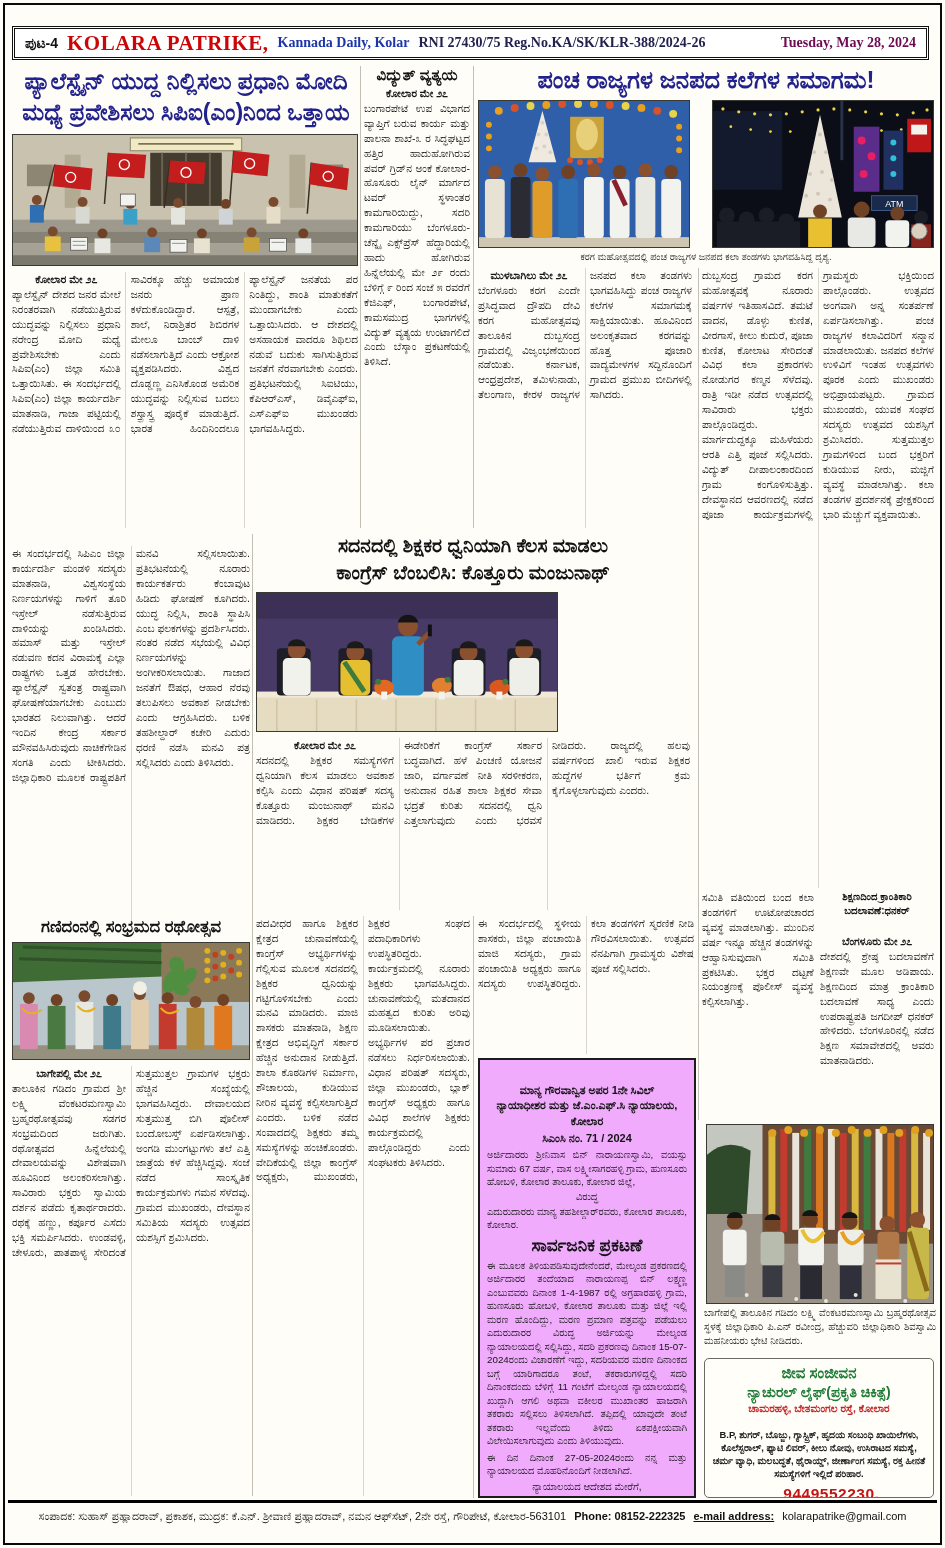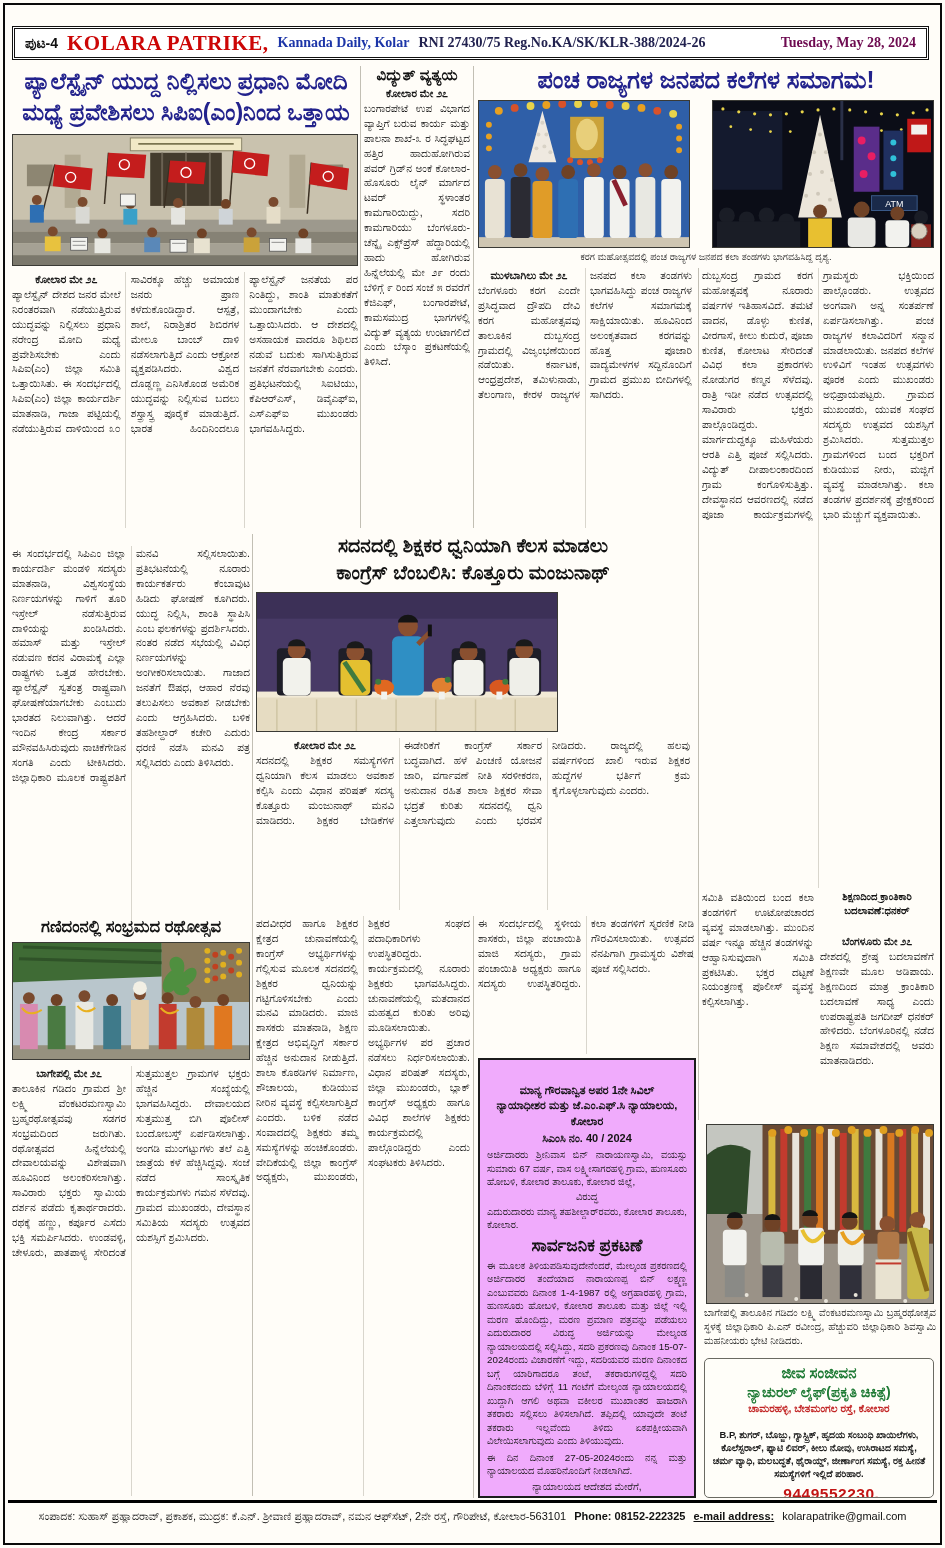--- a/index.html
+++ b/index.html
@@ -463,21 +463,21 @@
   </div>
 
   <div class="abs tb c2" style="left:478px;top:916px;width:216px;height:138px;">
     <span>ಈ ಸಂದರ್ಭದಲ್ಲಿ ಸ್ಥಳೀಯ ಶಾಸಕರು, ಜಿಲ್ಲಾ ಪಂಚಾಯಿತಿ ಮಾಜಿ ಸದಸ್ಯರು, ಗ್ರಾಮ ಪಂಚಾಯಿತಿ ಅಧ್ಯಕ್ಷರು ಹಾಗೂ ಸದಸ್ಯರು ಉಪಸ್ಥಿತರಿದ್ದರು. ಕಲಾ ತಂಡಗಳಿಗೆ ಸ್ಮರಣಿಕೆ ನೀಡಿ ಗೌರವಿಸಲಾಯಿತು. ಉತ್ಸವದ ನೆನಪಿಗಾಗಿ ಗ್ರಾಮಸ್ಥರು ವಿಶೇಷ ಪೂಜೆ ಸಲ್ಲಿಸಿದರು.</span>
   </div>
 
   <div class="abs notice" style="left:478px;top:1058px;width:218px;height:440px;">
     <div class="nt-court">ಮಾನ್ಯ ಗೌರವಾನ್ವಿತ ಅಪರ 1ನೇ ಸಿವಿಲ್</div>
     <div class="nt-court">ನ್ಯಾಯಾಧೀಶರ ಮತ್ತು ಜೆ.ಎಂ.ಎಫ್.ಸಿ ನ್ಯಾಯಾಲಯ,</div>
     <div class="nt-court">ಕೋಲಾರ</div>
-    <div class="nt-case">ಸಿಎಂಸಿ ನಂ. 40 / 2024</div>
+    <div class="nt-case">ಸಿಎಂಸಿ ನಂ. 71 / 2024</div>
     <div class="nt-small">ಅರ್ಜಿದಾರರು ಶ್ರೀನಿವಾಸ ಬಿನ್ ನಾರಾಯಣಸ್ವಾಮಿ, ವಯಸ್ಸು ಸುಮಾರು 67 ವರ್ಷ, ವಾಸ ಲಕ್ಷ್ಮೀಸಾಗರಹಳ್ಳಿ ಗ್ರಾಮ, ಹುಣಸೂರು ಹೋಬಳಿ, ಕೋಲಾರ ತಾಲೂಕು, ಕೋಲಾರ ಜಿಲ್ಲೆ,</div>
     <div class="nt-center">ವಿರುದ್ಧ</div>
     <div class="nt-small">ಎದುರುದಾರರು ಮಾನ್ಯ ತಹಶೀಲ್ದಾರ್‌ರವರು, ಕೋಲಾರ ತಾಲೂಕು, ಕೋಲಾರ.</div>
     <div class="nt-title">ಸಾರ್ವಜನಿಕ ಪ್ರಕಟಣೆ</div>
     <div class="nt-small">ಈ ಮೂಲಕ ತಿಳಿಯಪಡಿಸುವುದೇನೆಂದರೆ, ಮೇಲ್ಕಂಡ ಪ್ರಕರಣದಲ್ಲಿ ಅರ್ಜಿದಾರರ ತಂದೆಯಾದ ನಾರಾಯಣಪ್ಪ ಬಿನ್ ಲಕ್ಷ್ಮಣ್ಣ ಎಂಬುವವರು ದಿನಾಂಕ 1-4-1987 ರಲ್ಲಿ ಅಗ್ರಹಾರಹಳ್ಳಿ ಗ್ರಾಮ, ಹುಣಸೂರು ಹೋಬಳಿ, ಕೋಲಾರ ತಾಲೂಕು ಮತ್ತು ಜಿಲ್ಲೆ ಇಲ್ಲಿ ಮರಣ ಹೊಂದಿದ್ದು, ಮರಣ ಪ್ರಮಾಣ ಪತ್ರವನ್ನು ಪಡೆಯಲು ಎದುರುದಾರರ ವಿರುದ್ಧ ಅರ್ಜಿಯನ್ನು ಮೇಲ್ಕಂಡ ನ್ಯಾಯಾಲಯದಲ್ಲಿ ಸಲ್ಲಿಸಿದ್ದು, ಸದರಿ ಪ್ರಕರಣವು ದಿನಾಂಕ 15-07-2024ರಂದು ವಿಚಾರಣೆಗೆ ಇದ್ದು, ಸದರಿಯವರ ಮರಣ ದಿನಾಂಕದ ಬಗ್ಗೆ ಯಾರಿಗಾದರೂ ತಂಟೆ, ತಕರಾರುಗಳಿದ್ದಲ್ಲಿ ಸದರಿ ದಿನಾಂಕದಂದು ಬೆಳಿಗ್ಗೆ 11 ಗಂಟೆಗೆ ಮೇಲ್ಕಂಡ ನ್ಯಾಯಾಲಯದಲ್ಲಿ ಖುದ್ದಾಗಿ ಆಗಲಿ ಅಥವಾ ವಕೀಲರ ಮುಖಾಂತರ ಹಾಜರಾಗಿ ತಕರಾರು ಸಲ್ಲಿಸಲು ತಿಳಿಸಲಾಗಿದೆ. ತಪ್ಪಿದಲ್ಲಿ ಯಾವುದೇ ತಂಟೆ ತಕರಾರು ಇಲ್ಲವೆಂದು ತಿಳಿದು ಏಕಪಕ್ಷೀಯವಾಗಿ ವಿಲೇಯಿಸಲಾಗುವುದು ಎಂದು ತಿಳಿಯುವುದು.</div>
     <div class="nt-small" style="margin-top:3px;">ಈ ದಿನ ದಿನಾಂಕ 27-05-2024ರಂದು ನನ್ನ ಮತ್ತು ನ್ಯಾಯಾಲಯದ ಮೊಹರಿನೊಂದಿಗೆ ನೀಡಲಾಗಿದೆ.</div>
     <div class="nt-center" style="margin-top:3px;">ನ್ಯಾಯಾಲಯದ ಆದೇಶದ ಮೇರೆಗೆ,</div>
     <div class="nt-center">ಶಿರಸ್ತೇದಾರರು, ಪ್ರಧಾನ ಸಿವಿಲ್ ನ್ಯಾಯಾಧೀಶರು ಮತ್ತು</div>
     <div class="nt-center">ಜಿಎಂಎಫ್‌ಸಿ ನ್ಯಾಯಾಲಯ, ಕೋಲಾರ.</div>
 

